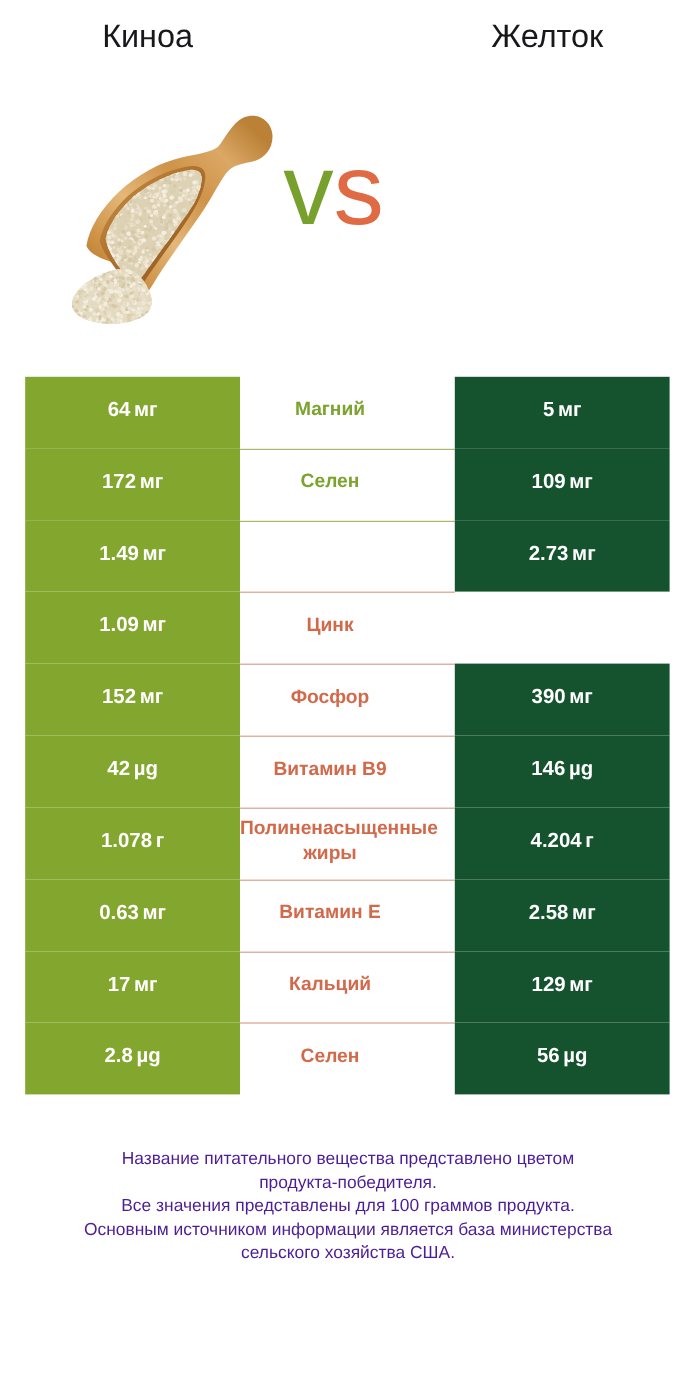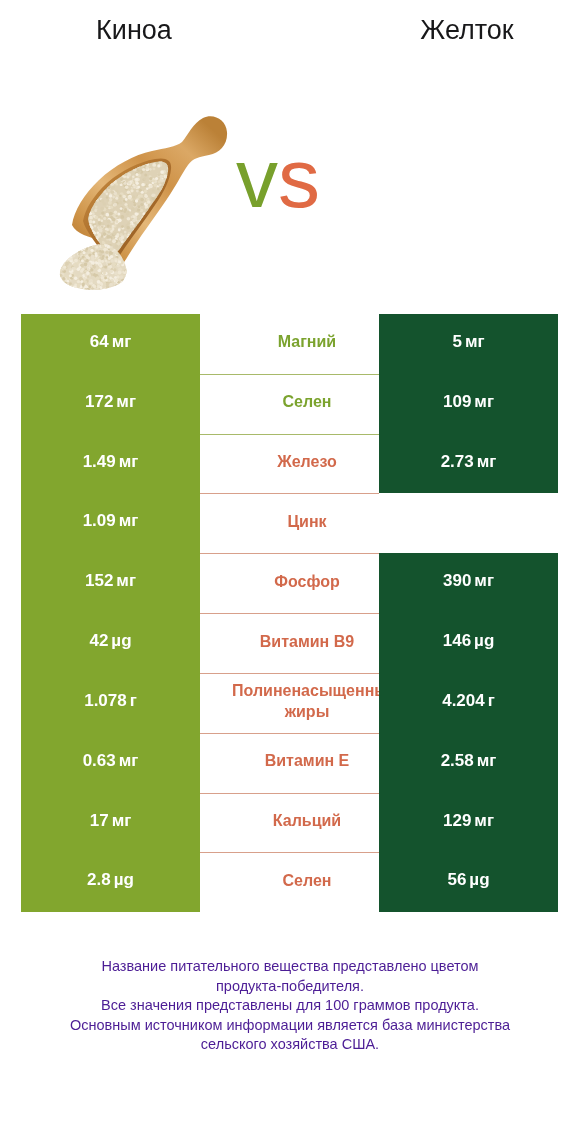--- a/index.html
+++ b/index.html
@@ -1,37 +1,37 @@
 <!DOCTYPE html>
 <html><head>
 <meta charset="utf-8">
 <title>Infographic</title>
 <style>
   html,body{margin:0;padding:0;background:#ffffff;}
   body{width:580px;height:1144px;font-family:"Liberation Sans",sans-serif;}
   .page{position:relative;width:580px;height:1144px;overflow:hidden;background:#fff;}
 
-  .title{position:absolute;top:15px;font-size:27px;font-weight:400;color:#18181a;text-align:center;padding-left:11px;}
+  .title{position:absolute;top:15px;font-size:27px;font-weight:400;color:#18181a;text-align:center;}
   #title-left{left:0;width:246px;}
   #title-right{left:333px;width:246px;}
 
-  .hero{position:absolute;left:0;top:90px;width:520px;height:220px;}
+  .hero{position:absolute;left:0;top:70px;width:520px;height:220px;}
   .quinoa-img{position:absolute;left:45px;top:17px;width:195px;height:195px;}
   .yolk-img{position:absolute;left:406px;top:46px;width:122px;height:122px;}
 
   .vs-text{position:absolute;left:236px;top:46px;font-size:84px;line-height:84px;font-weight:400;white-space:nowrap;}
   .vs-v{color:#78a02c;}
   .vs-s{color:#e06a44;}
 
   .table{position:absolute;left:0;top:314px;width:580px;height:599px;}
   .row{position:absolute;left:0;width:580px;height:59.83px;}
   .cell{position:absolute;top:0;height:59.83px;display:flex;align-items:center;justify-content:center;box-sizing:border-box;}
   .cell-left{left:21px;width:179px;background:#82a62e;color:#fff;z-index:3;}
   .cell-right{left:379px;width:179px;background:#14532d;color:#fff;z-index:3;}
-  .cell-mid{left:216px;width:170px;background:transparent;z-index:1;padding-left:12px;}
+  .cell-mid{left:184px;width:170px;background:transparent;z-index:1;padding-left:12px;}
   .val{font-family:"Liberation Sans",sans-serif;font-weight:700;font-size:17px;white-space:nowrap;position:relative;top:-2px;}
   .val .unit{font-size:17px;margin-left:3px;}
   .lbl{font-family:"Liberation Sans",sans-serif;font-weight:700;font-size:16px;text-align:center;line-height:21px;white-space:nowrap;position:relative;top:-2px;}
   .lbl.green{color:#7ba32e;}
   .lbl.orange{color:#d2694b;}
   .lbl.wrap{white-space:normal;width:150px;display:block;text-align:center;overflow:visible;}
   .rowdiv{position:absolute;left:200px;width:179px;height:1px;z-index:2;}
   .divgreen{background:#a8ba6a;}
   .divorange{background:#d8a08b;}
 
@@ -1654,23 +1654,20 @@
           <span class="lbl green">Селен</span>
         </div>
       <div class="cell cell-left">
           <span class="val"><span>172</span><span class="unit">мг</span></span>
         </div>
       <div class="cell cell-right">
           <span class="val"><span>109</span><span class="unit">мг</span></span>
         </div>
     </div>
     <div class="row" style="top:119.66px">
-      <div class="cell cell-mid">
-          <span class="lbl orange">Железо</span>
-        </div>
       <div class="cell cell-left">
           <span class="val"><span>1.49</span><span class="unit">мг</span></span>
         </div>
       <div class="cell cell-right">
           <span class="val"><span>2.73</span><span class="unit">мг</span></span>
         </div>
     </div>
     <div class="row" style="top:179.49px">
       <div class="cell cell-mid">
           <span class="lbl orange">Цинк</span>

